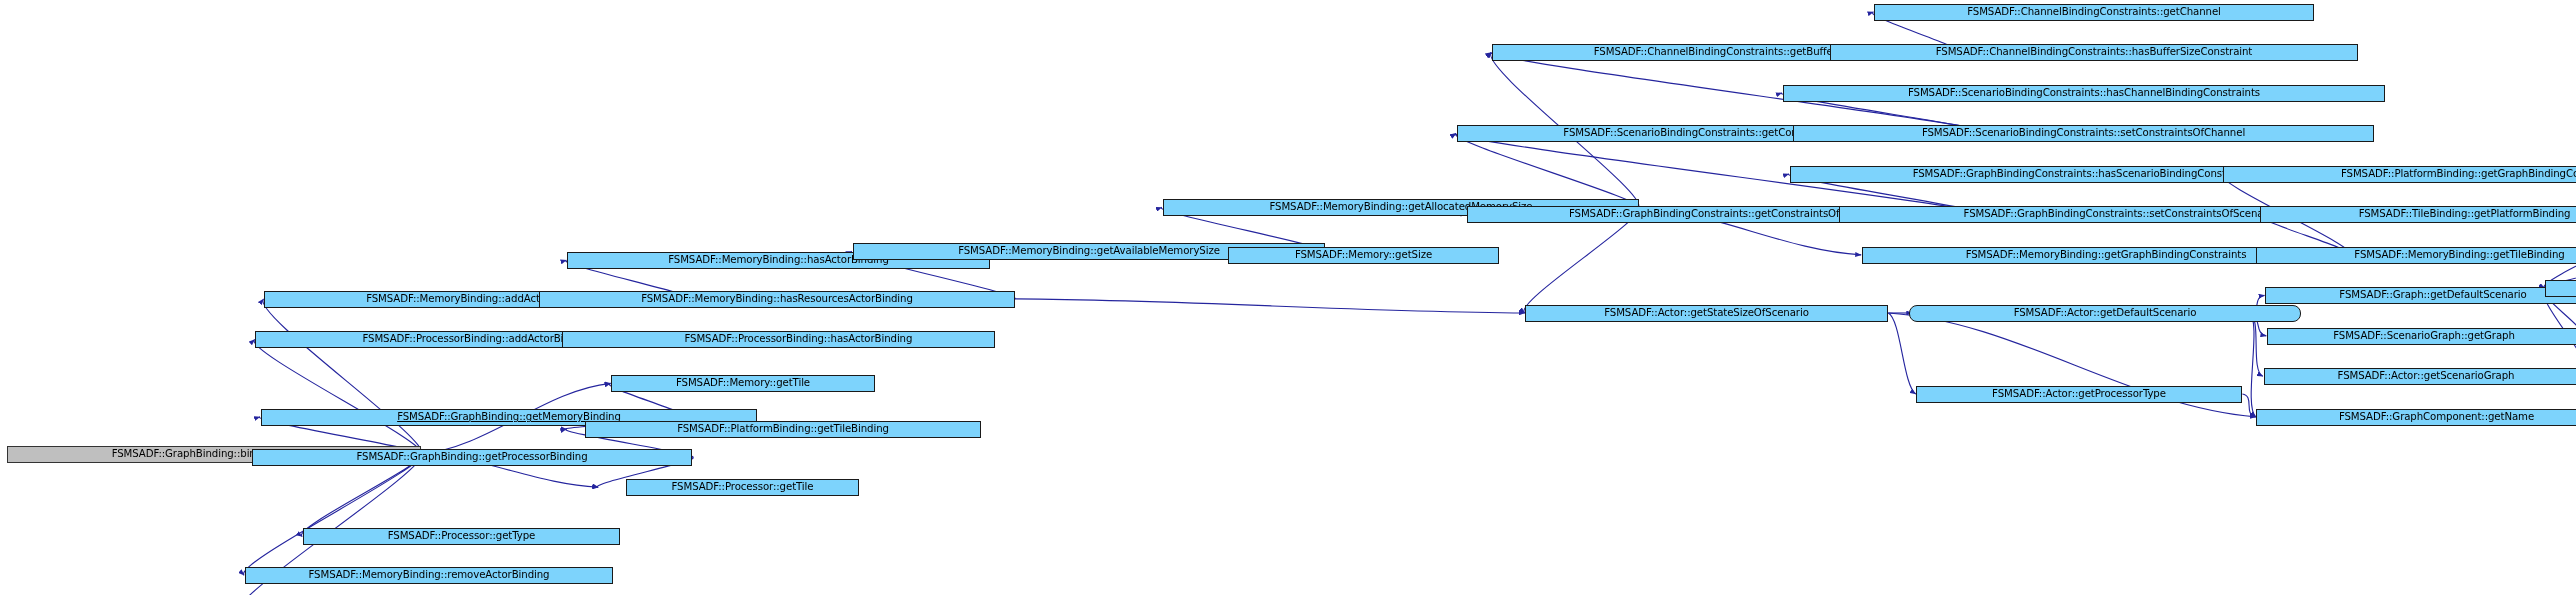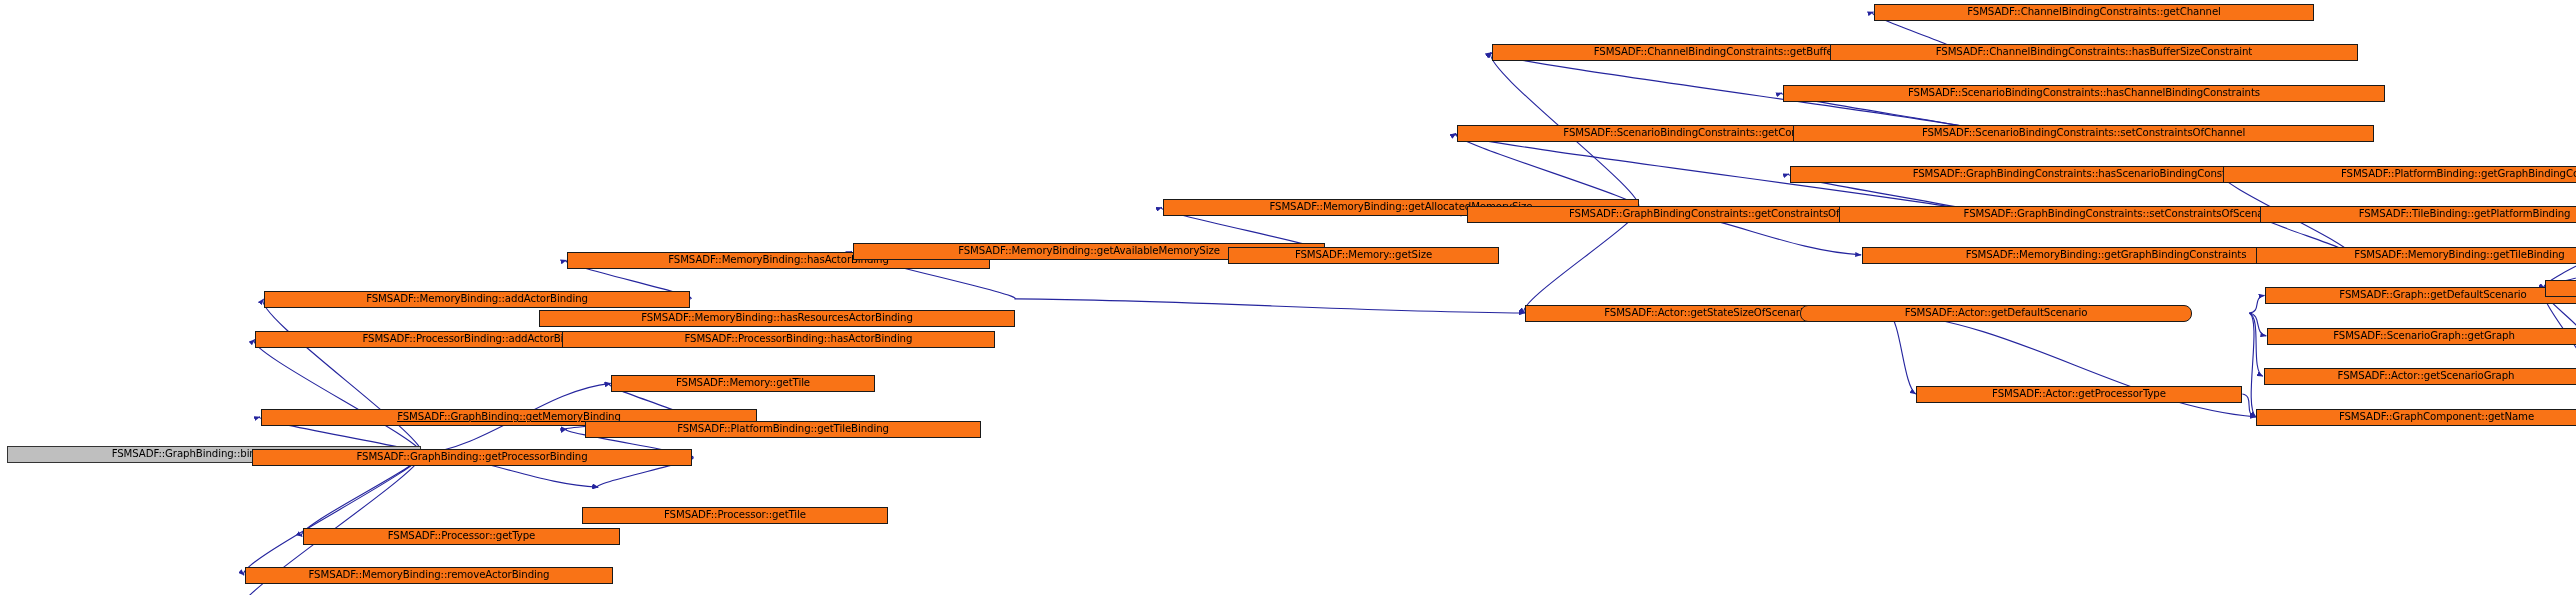--- a/index.html
+++ b/index.html
@@ -4,21 +4,21 @@
 <title>Call Graph</title>
 <style>
   html,body{margin:0;padding:0;background:#ffffff;}
   body{font-family:"DejaVu Sans","Liberation Sans",sans-serif;}
   #canvas{position:relative;width:2576px;height:595px;background:#ffffff;overflow:hidden;}
   svg.edges{position:absolute;left:0;top:0;width:2576px;height:595px;pointer-events:none;}
   .node{
     position:absolute;
     box-sizing:border-box;
     border:1.1px solid #1a1a1a;
-    background:#f97316;
+    background:#7dd3fc;
     color:#000000;
     font-size:10.2px;
     line-height:1;
     display:flex;
     align-items:center;
     justify-content:center;
     white-space:nowrap;
     letter-spacing:-0.1px;
     padding:0 4.2px;
     height:17px;
@@ -106,33 +106,33 @@
       </div>
       <div class="node" style="left: 303px; top: 528px; width: 317px;">
         <span>FSMSADF::Processor::getType</span>
       </div>
       <div class="node" style="left: 245px; top: 567px; width: 368px; text-align: right;">
         <span>FSMSADF::MemoryBinding::removeActorBinding</span>
       </div>
       <div class="node" style="left: 567px; top: 252px; width: 423px;">
         <span>FSMSADF::MemoryBinding::hasActorBinding</span>
       </div>
-      <div class="node" style="left: 539px; top: 291px; width: 476px; margin-top: 19px;">
+      <div class="node" style="left: 539px; top: 291px; width: 476px;">
         <span>FSMSADF::MemoryBinding::hasResourcesActorBinding</span>
       </div>
       <div class="node" style="left: 562px; top: 331px; width: 433px; padding-left: 44px;">
         <span>FSMSADF::ProcessorBinding::hasActorBinding</span>
       </div>
       <div class="node" style="left: 611px; top: 375px; width: 264px;">
         <span>FSMSADF::Memory::getTile</span>
       </div>
       <div class="node" style="left: 585px; top: 421px; width: 396px;">
         <span>FSMSADF::PlatformBinding::getTileBinding</span>
       </div>
-      <div class="node" style="left: 582px; top: 479px; width: 306px; margin-top: 28px;">
+      <div class="node" style="left: 626px; top: 479px; width: 233px;">
         <span>FSMSADF::Processor::getTile</span>
       </div>
       <div class="node" style="left: 853px; top: 243px; width: 472px;">
         <span>FSMSADF::MemoryBinding::getAvailableMemorySize</span>
       </div>
       <div class="node" style="left: 1228px; top: 247px; width: 271px;">
         <span>FSMSADF::Memory::getSize</span>
       </div>
       <div class="node" style="left: 1163px; top: 199px; width: 476px;">
         <span>FSMSADF::MemoryBinding::getAllocatedMemorySize</span>
@@ -163,21 +163,21 @@
       </div>
       <div class="node" style="left: 1793px; top: 125px; width: 581px;">
         <span>FSMSADF::ScenarioBindingConstraints::setConstraintsOfChannel</span>
       </div>
       <div class="node" style="left: 1790px; top: 166px; width: 587px;">
         <span>FSMSADF::GraphBindingConstraints::hasScenarioBindingConstraints</span>
       </div>
       <div class="node" style="left: 1839px; top: 206px; width: 562px;">
         <span>FSMSADF::GraphBindingConstraints::setConstraintsOfScenario</span>
       </div>
-      <div class="node" style="left: 1800px; top: 305px; width: 392px; border-radius: 8px;">
+      <div class="node" style="left: 1909px; top: 305px; width: 392px; border-radius: 8px;">
         <span>FSMSADF::Actor::getDefaultScenario</span>
       </div>
       <div class="node" style="left: 1916px; top: 386px; width: 326px;">
         <span>FSMSADF::Actor::getProcessorType</span>
       </div>
       <div class="node" style="left: 2223px; top: 166px; width: 518px;">
         <span>FSMSADF::PlatformBinding::getGraphBindingConstraints</span>
       </div>
       <div class="node" style="left: 2260px; top: 206px; width: 409px;">
         <span>FSMSADF::TileBinding::getPlatformBinding</span>

